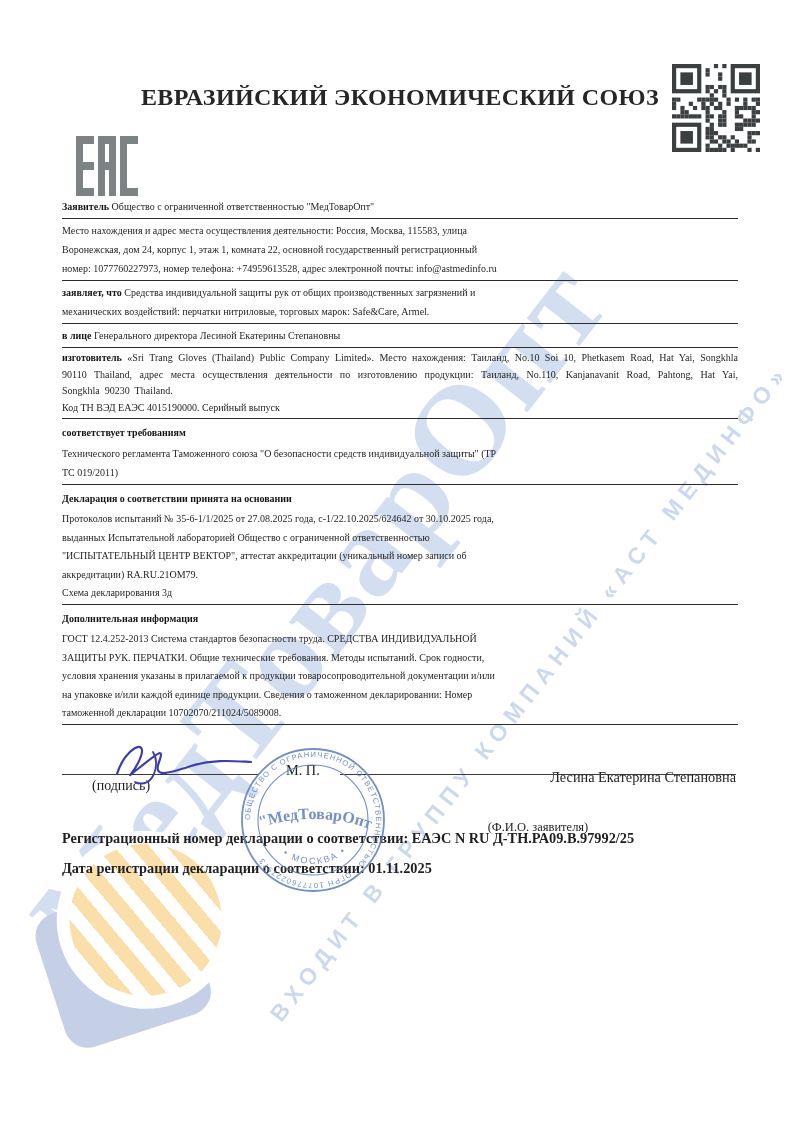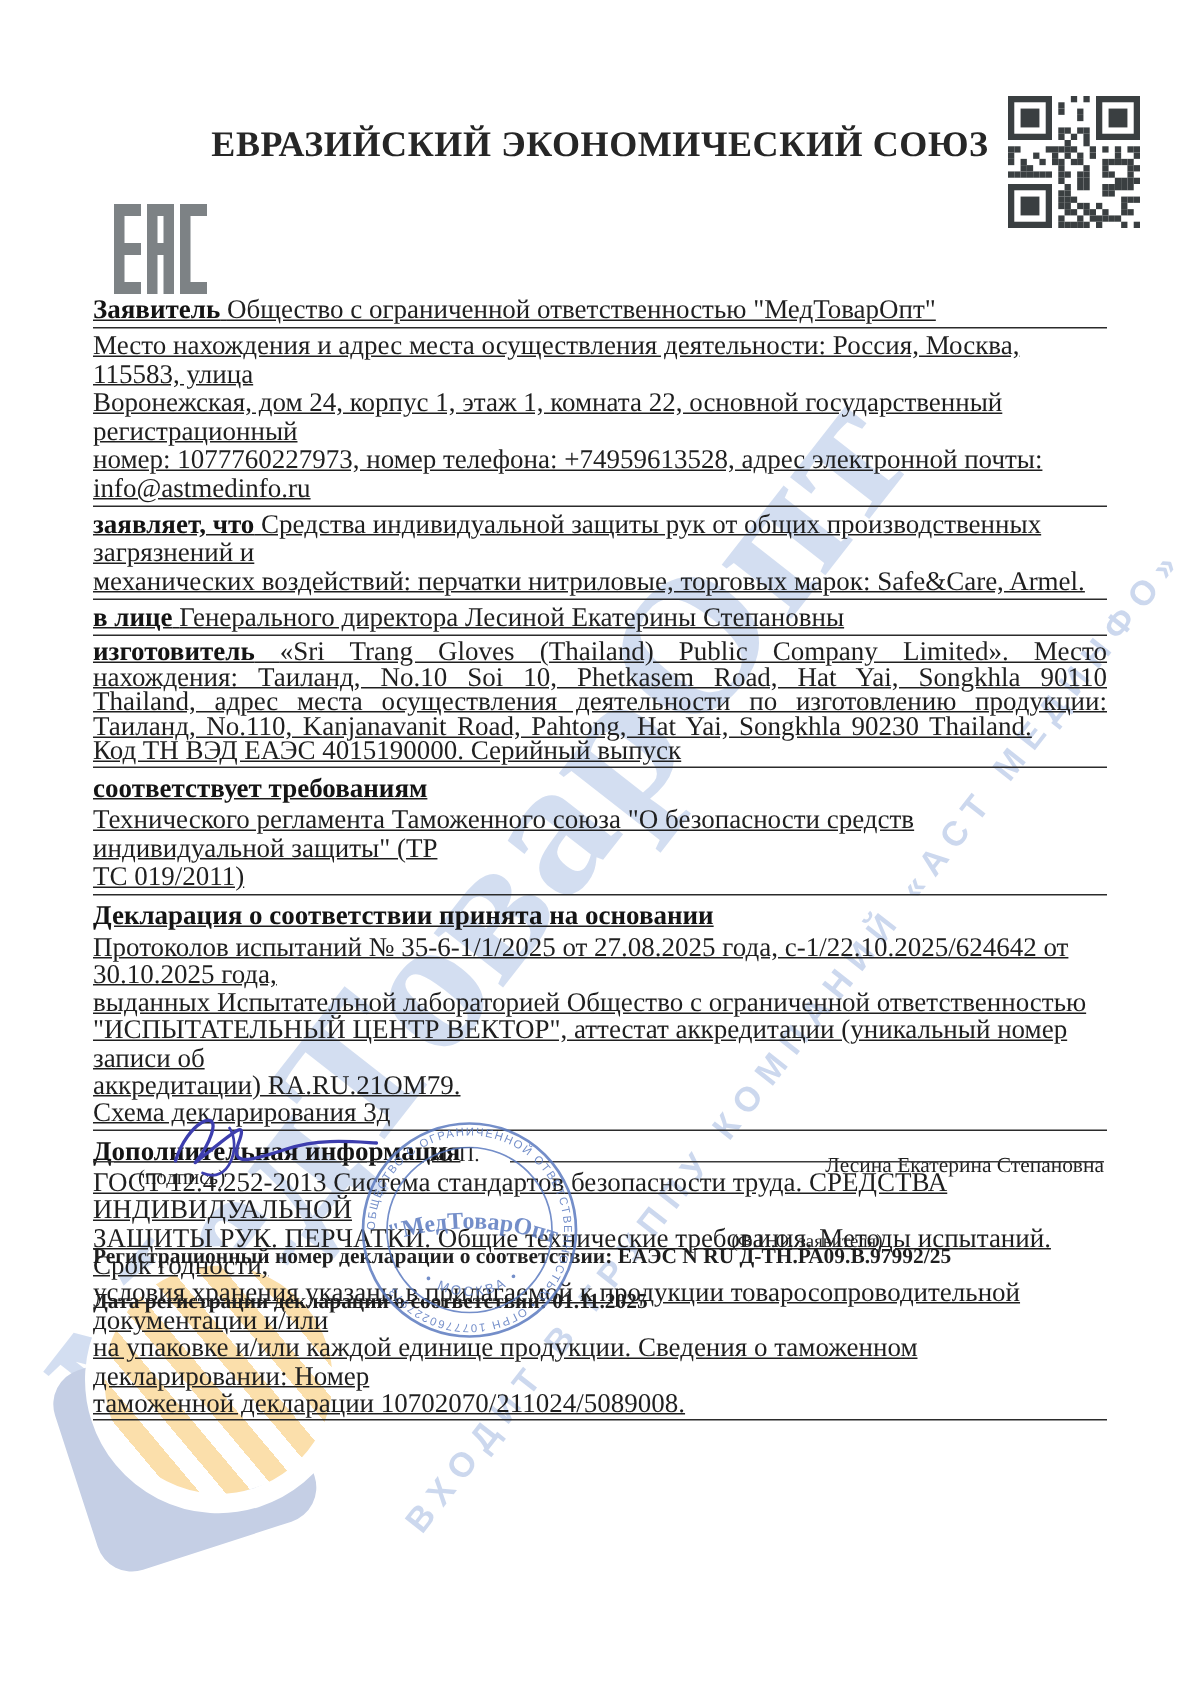--- a/index.html
+++ b/index.html
@@ -14,21 +14,21 @@
   .logo{position:absolute;left:38px;top:858px;width:190px;height:175px;transform:rotate(-18deg);z-index:0;}
   .logo-square{position:absolute;left:4px;top:32px;width:152px;height:140px;border-radius:24px;background:#c5cfe5;}
   .logo-circle{position:absolute;left:26px;top:-22px;width:152px;height:152px;border-radius:50%;
           border:13px solid #fff;background:repeating-linear-gradient(68deg,#fbdfab 0 14px,#ffffff 14px 27px);}
   
   .title{position:absolute;top:84px;left:0;right:0;text-align:center;font-weight:bold;
          font-size:24px;line-height:27px;letter-spacing:0.4px;color:#262626;z-index:1;font-family:Liberation Serif, serif;}
   .eac{position:absolute;left:76px;top:136px;z-index:1;}
   .qr{position:absolute;left:672px;top:64px;z-index:1;}
   
-  main{position:relative;z-index:1;padding:197px 62px 0 62px;font-size:18px;line-height:19px;text-decoration:underline;}
+  main{position:relative;z-index:1;padding:197px 62px 0 62px;font-size:10px;line-height:19px;}
   main p{margin:0;}
   .rule{border-bottom:1.6px solid #2b2b2b;padding-bottom:2px;margin-bottom:2px;}
   .pre{white-space:pre-line;}
   b{color:#141414;}
   .hrow{padding:2px 0;}
   .tight{line-height:16.6px;}
   .mid{line-height:18.4px;}
   .just{text-align:justify;word-spacing:2.5px;}
   .validity{font-weight:bold;white-space:pre-wrap;padding-top:3px;}
   

